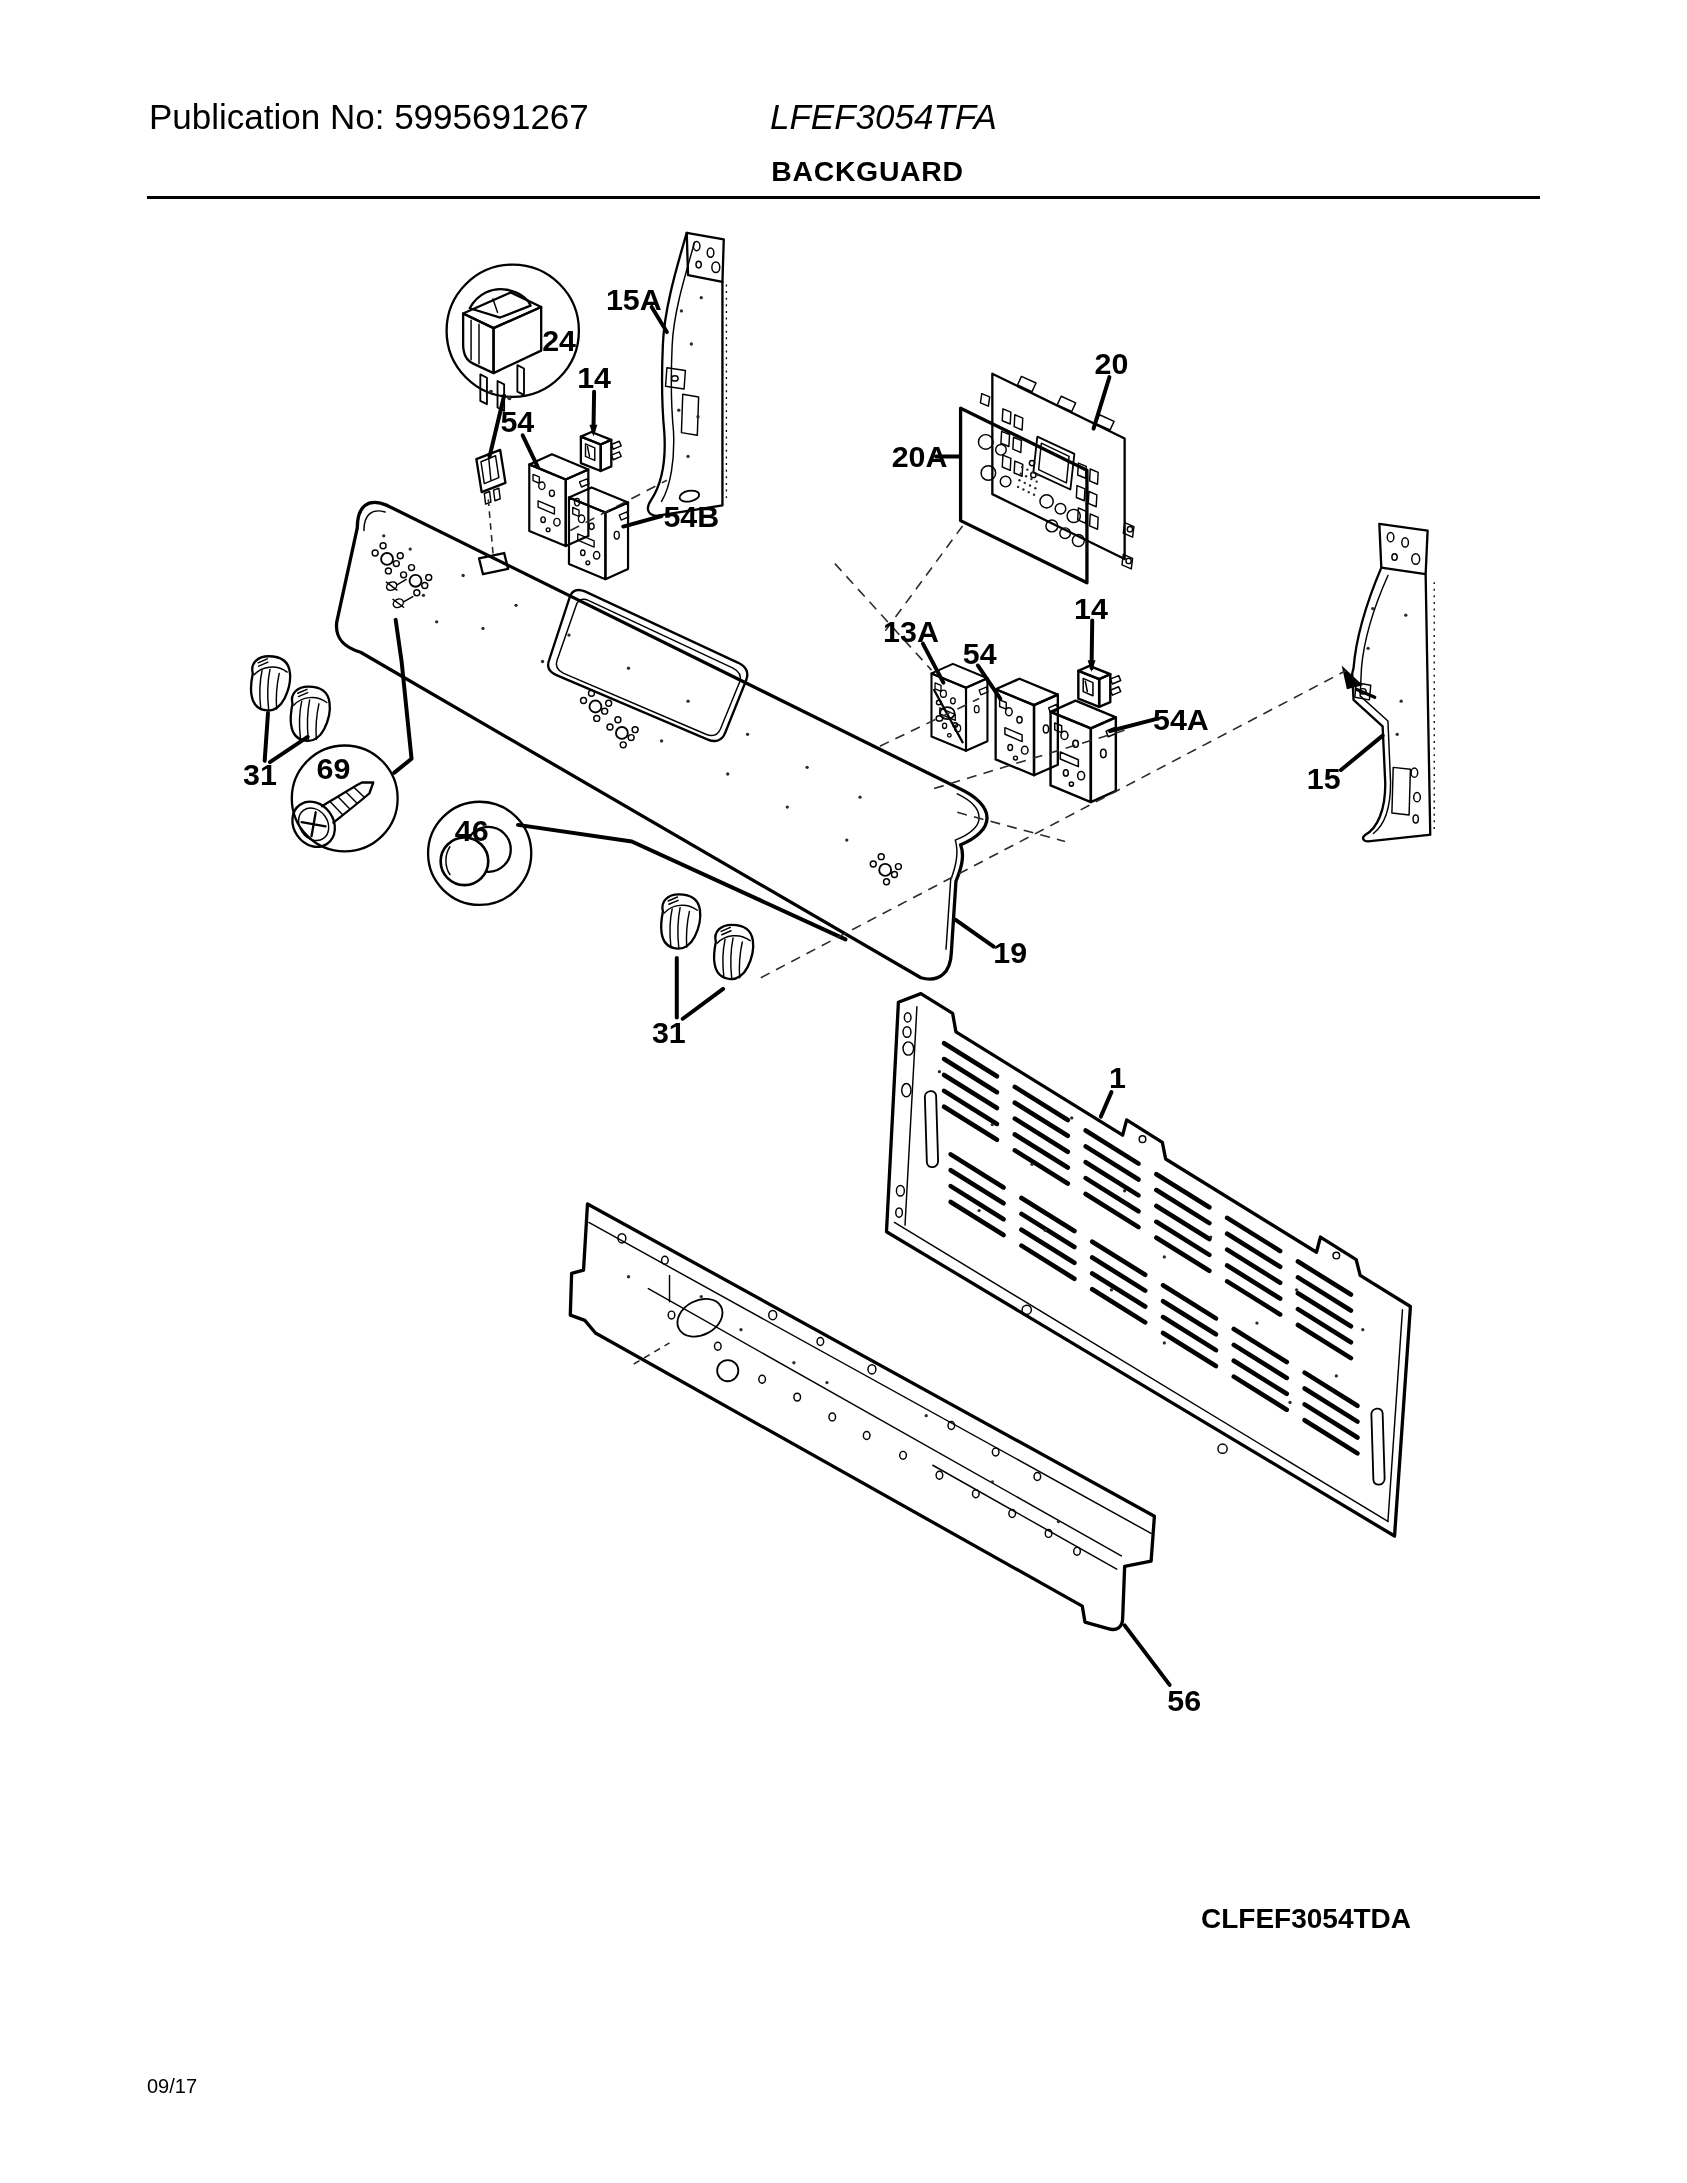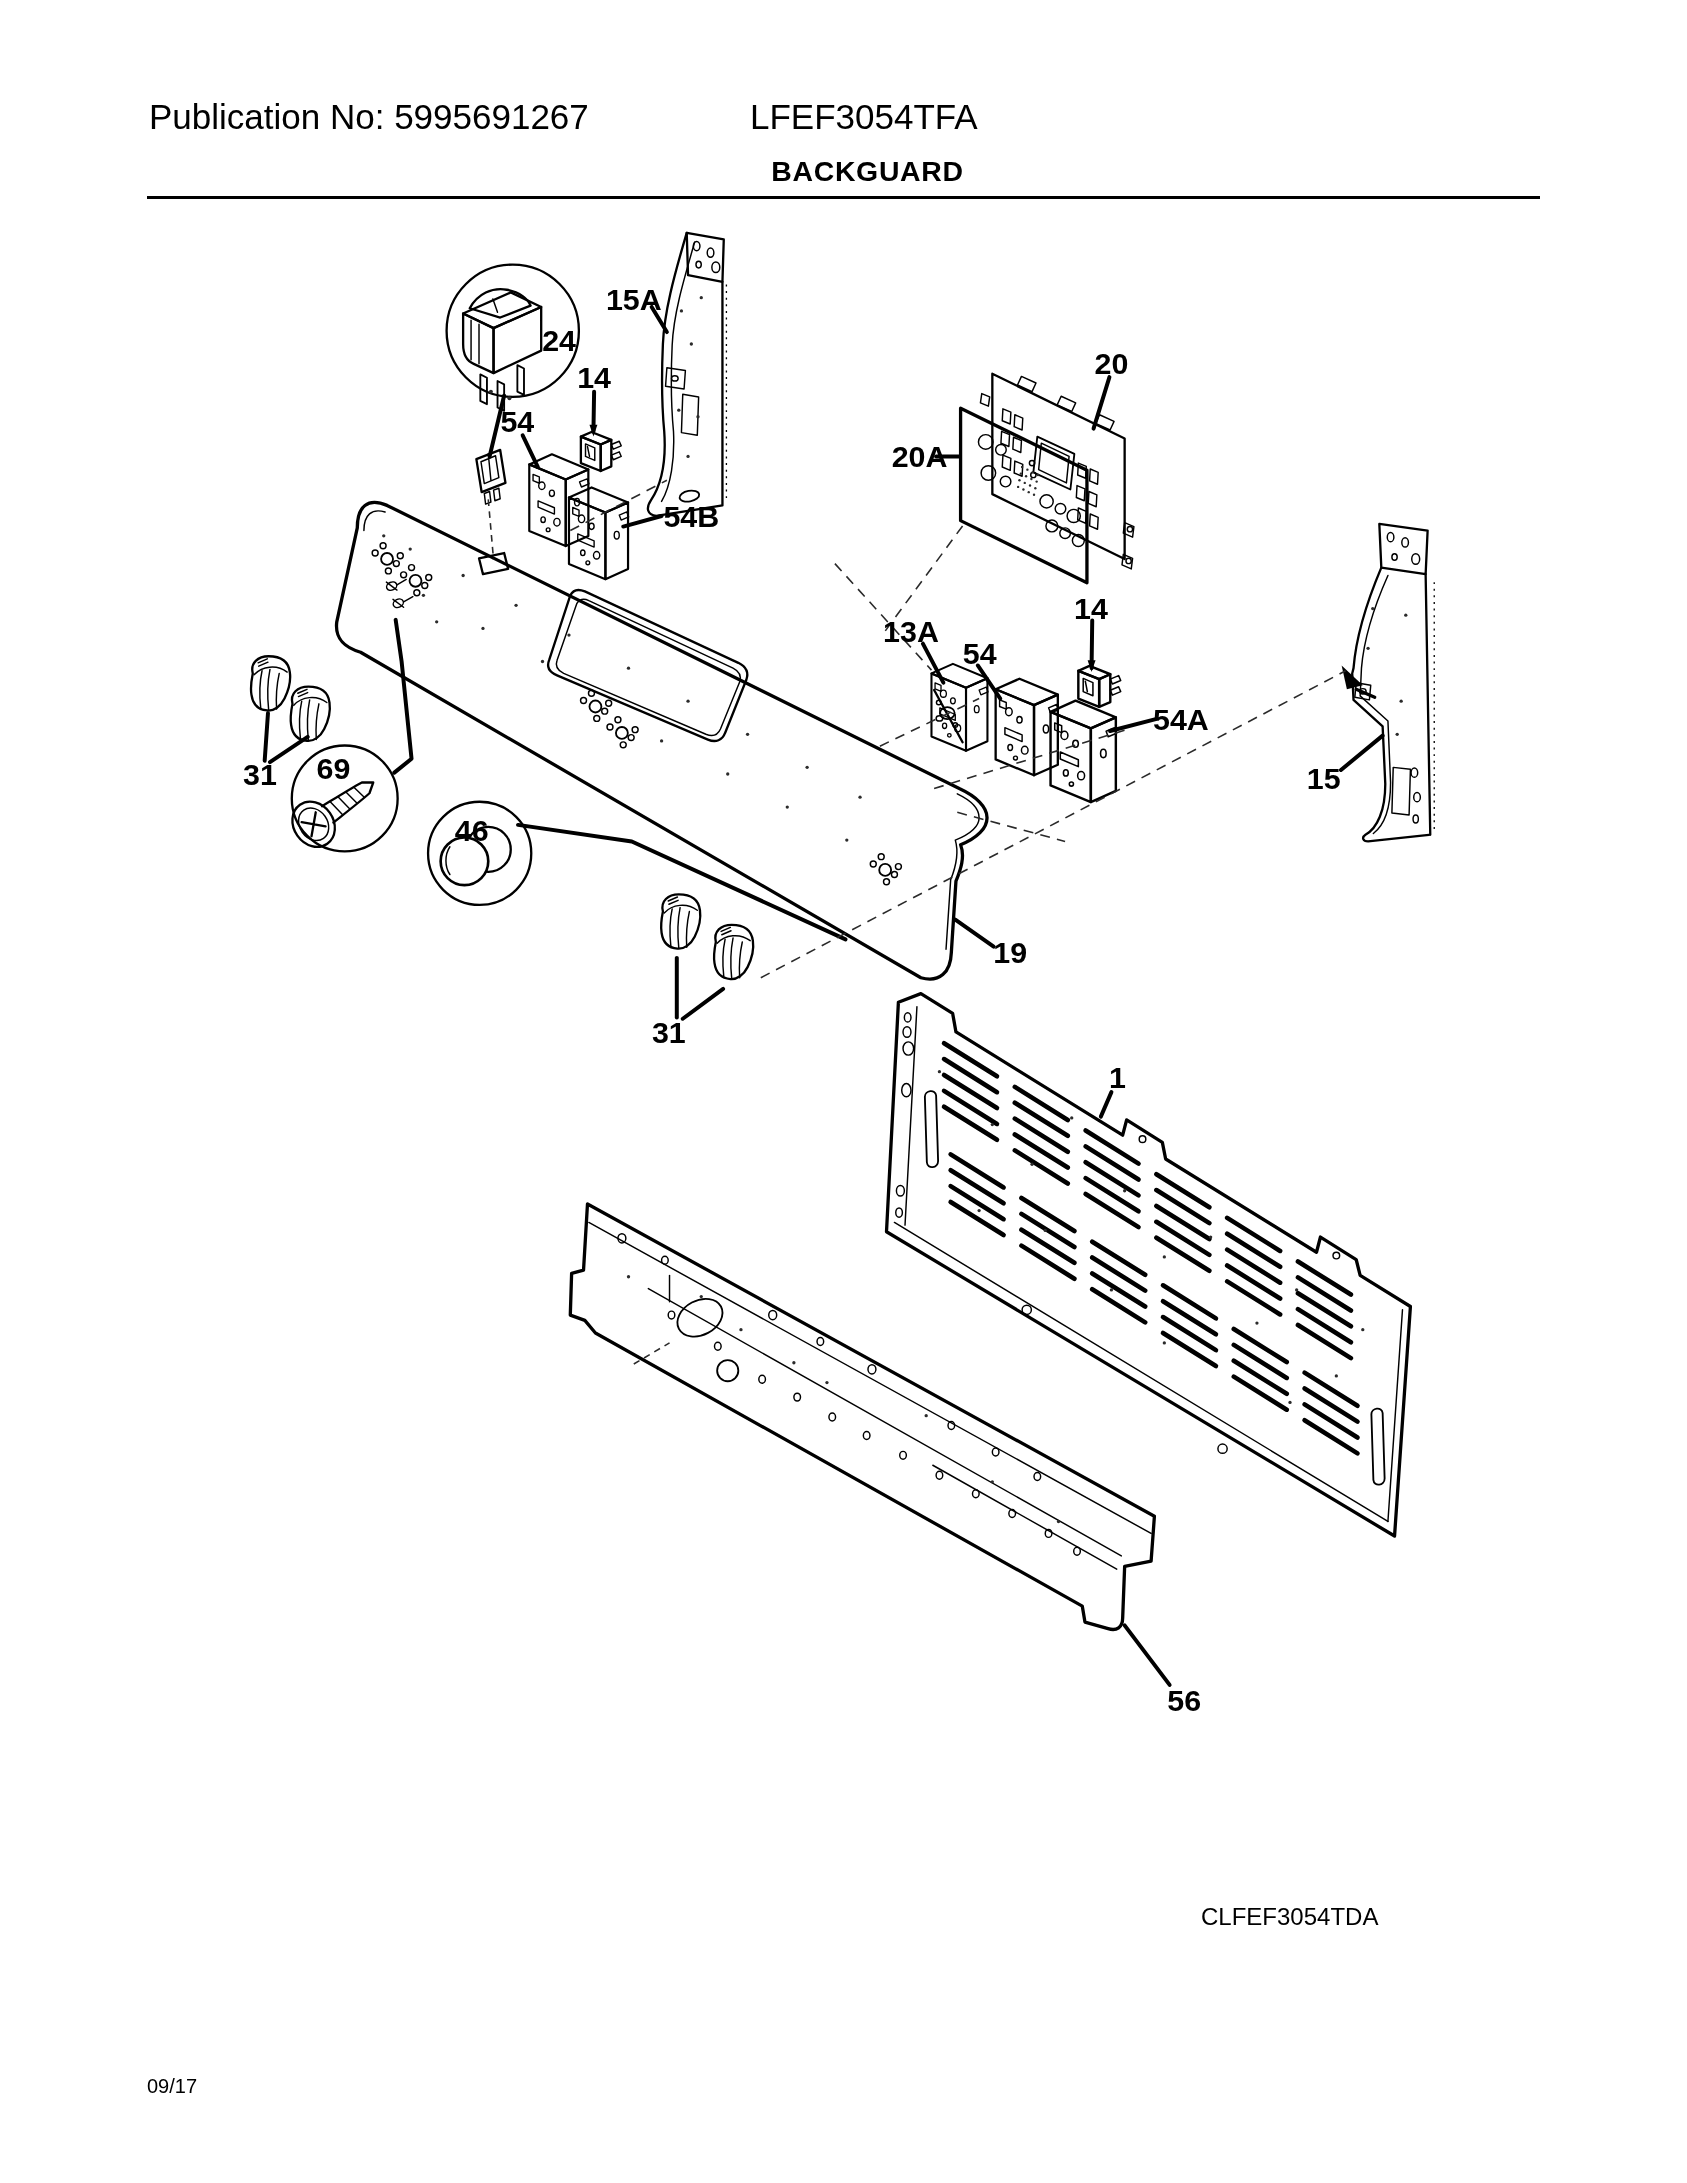--- a/index.html
+++ b/index.html
@@ -2,42 +2,42 @@
 <html style="font-size:10.6px"><head>
 <meta charset="utf-8">
 <style>
   html,body{margin:0;padding:0;background:#e8e8e8;}
   .page{position:relative;width:1687px;height:2183px;background:#ffffff;
         font-family:"Liberation Sans",sans-serif;color:#000;overflow:hidden;}
   .hdr-text{position:absolute;font-size:35px;white-space:nowrap;}
   .hdr-title{position:absolute;left:16px;right:0;top:155px;text-align:center;
              font-size:28.4px;font-weight:700;letter-spacing:0.7px;padding-left:32px;}
   .hdr-rule{position:absolute;left:147px;top:196px;width:1393px;height:2.6px;background:#000;}
-  .ftr-code{position:absolute;left:1201px;top:1903px;font-size:24px;font-weight:400;}
+  .ftr-code{position:absolute;left:1201px;top:1903px;font-size:28px;font-weight:700;}
   .ftr-date{position:absolute;left:147px;top:2075px;font-size:20px;}
   svg{position:absolute;left:0;top:0;}
   svg .ln{fill:none;stroke:#000;stroke-width:3.5;stroke-linejoin:round;stroke-linecap:round;}
   svg .thin{stroke-width:2.2;}
   svg .med{stroke-width:2.8;}
   svg .bold{stroke-width:5;}
   svg .leader{fill:none;stroke:#000;stroke-width:6;stroke-linecap:round;stroke-linejoin:round;}
   svg .dash{fill:none;stroke:#2a2a2a;stroke-width:2.4;stroke-dasharray:15,11;}
   svg .dot-edge{fill:none;stroke:#000;stroke-width:2;stroke-dasharray:3,7;}
   svg .louver{fill:none;stroke:#000;stroke-width:7;stroke-linecap:round;}
   svg text.callout{font-family:"Liberation Sans",sans-serif;font-weight:700;font-size:46px;
                    fill:#000;text-anchor:middle;}
   svg .spot{fill:#2b2b2b;stroke:none;}
 </style>
 </head>
 <body>
 
 <div class="page">
 
   <div class="hdr-text" style="left:149px;top:97px;">Publication No: 5995691267</div>
-  <div class="hdr-text" style="left:750px;top:97px;">LFEF3054TFA</div>
+  <div class="hdr-text" style="left:770px;top:97px;font-style:italic;">LFEF3054TFA</div>
   <div class="hdr-title">BACKGUARD</div>
   <div class="hdr-rule"></div>
 
   <div class="ftr-code">CLFEF3054TDA</div>
   <div class="ftr-date">09/17</div>
 
   <svg width="1687" height="2183" viewBox="0 0 2550 3300">
 
     <defs>
       <g id="swbox">

